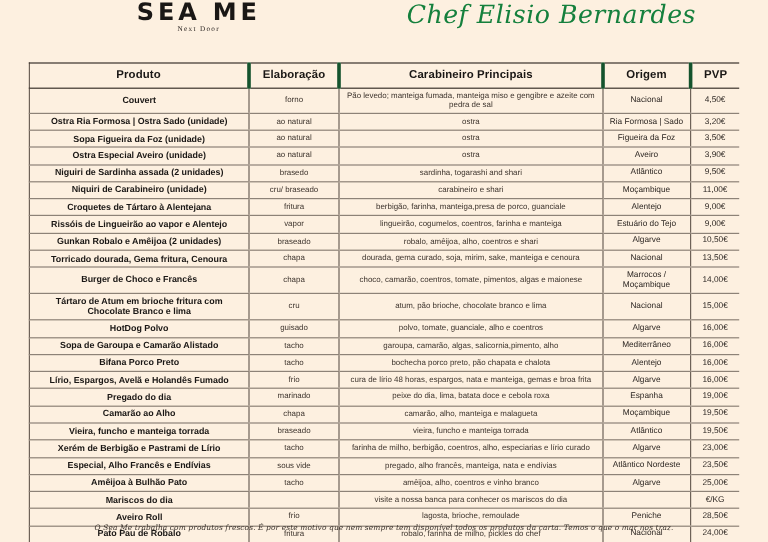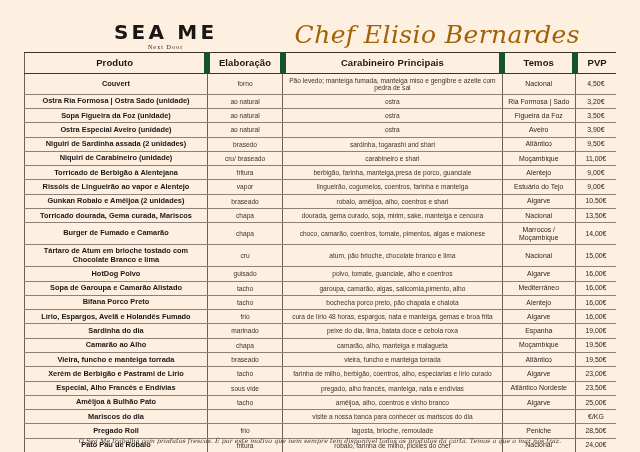--- a/index.html
+++ b/index.html
@@ -18,21 +18,21 @@
     position: relative;
     width: 640px;
     height: 452px;
     box-sizing: border-box;
     padding: 0 24px;
   }
 
   
   .masthead {
     display: flex;
-    align-items: flex-end;
+    align-items: flex-start;
     justify-content: space-between;
     height: 52px;
     padding: 0 36px 0 90px;
     box-sizing: border-box;
   }
   .brand {
     text-align: center;
     padding-bottom: 2px;
   }
   .brand-name {
@@ -46,41 +46,41 @@
   .brand-sub {
     font-family: "Liberation Serif", serif;
     font-size: 6px;
     letter-spacing: 1.1px;
     margin-top: 2px;
     color: #2a2421;
   }
   .chef {
     font-family: "DejaVu Serif", serif;
     font-style: italic;
-    font-size: 25px;
+    font-size: 21px;
     letter-spacing: 0.4px;
     padding-bottom: 3px;
-    color: #a16207;
+    color: #15803d;
     white-space: nowrap;
   }
 
   
   table.menu {
     width: 100%;
     border-collapse: collapse;
     table-layout: fixed;
     font-family: "Liberation Sans", sans-serif;
   }
   table.menu thead th {
     font-size: 9.5px;
     font-weight: 700;
     padding: 4px 2px 5px;
     border-top: 1.1px solid #3b332c;
     border-bottom: 1.1px solid #3b332c;
-    border-left: 6px solid #14532d;
+    border-left: 3px solid #14532d;
     text-align: center;
     letter-spacing: 0.1px;
     color: #1a1715;
   }
   table.menu thead th.c-prod { border-left: 1px solid #6e6258; }
   table.menu thead th:first-child { border-left: 1px solid #6e6258; }
 
   col.c-prod  { width: 180px; }
   col.c-elab  { width: 74px; }
   col.c-ingr  { width: 216px; }
@@ -161,21 +161,21 @@
         <col class="c-elab">
         <col class="c-ingr">
         <col class="c-orig">
         <col class="c-pvp">
       </colgroup>
       <thead>
         <tr>
           <th class="c-prod">Produto</th>
           <th>Elaboração</th>
           <th>Carabineiro Principais</th>
-          <th>Temos</th>
+          <th>Origem</th>
           <th>PVP</th>
         </tr>
       </thead>
       <tbody id="menu-body">
           <tr>
             <td class="prod">Couvert</td>
             <td class="elab">forno</td>
             <td class="ingr">Pão levedo; manteiga fumada, manteiga miso e gengibre e azeite com pedra de sal</td>
             <td class="orig">Nacional</td>
             <td class="pvp">4,50€</td>
@@ -209,56 +209,56 @@
             <td class="pvp">9,50€</td>
           </tr>
           <tr>
             <td class="prod">Niquiri de Carabineiro (unidade)</td>
             <td class="elab">cru/ braseado</td>
             <td class="ingr">carabineiro e shari</td>
             <td class="orig">Moçambique</td>
             <td class="pvp">11,00€</td>
           </tr>
           <tr>
-            <td class="prod">Torricado de Berbigão à Alentejana</td>
+            <td class="prod">Croquetes de Tártaro à Alentejana</td>
             <td class="elab">fritura</td>
             <td class="ingr">berbigão, farinha, manteiga,presa de porco, guanciale</td>
             <td class="orig">Alentejo</td>
             <td class="pvp">9,00€</td>
           </tr>
           <tr>
             <td class="prod">Rissóis de Lingueirão ao vapor e Alentejo</td>
             <td class="elab">vapor</td>
             <td class="ingr">lingueirão, cogumelos, coentros, farinha e manteiga</td>
             <td class="orig">Estuário do Tejo</td>
             <td class="pvp">9,00€</td>
           </tr>
           <tr>
             <td class="prod">Gunkan Robalo e Amêijoa (2 unidades)</td>
             <td class="elab">braseado</td>
             <td class="ingr">robalo, amêijoa, alho, coentros e shari</td>
             <td class="orig">Algarve</td>
             <td class="pvp">10,50€</td>
           </tr>
           <tr>
-            <td class="prod">Torricado dourada, Gema curada, Mariscos</td>
+            <td class="prod">Torricado dourada, Gema fritura, Cenoura</td>
             <td class="elab">chapa</td>
             <td class="ingr">dourada, gema curado, soja, mirim, sake, manteiga e cenoura</td>
             <td class="orig">Nacional</td>
             <td class="pvp">13,50€</td>
           </tr>
           <tr>
-            <td class="prod">Burger de Fumado e Camarão</td>
+            <td class="prod">Burger de Choco e Francês</td>
             <td class="elab">chapa</td>
             <td class="ingr">choco, camarão, coentros, tomate, pimentos, algas e maionese</td>
             <td class="orig">Marrocos / Moçambique</td>
             <td class="pvp">14,00€</td>
           </tr>
           <tr>
-            <td class="prod">Tártaro de Atum em brioche tostado com Chocolate Branco e lima</td>
+            <td class="prod">Tártaro de Atum em brioche fritura com Chocolate Branco e lima</td>
             <td class="elab">cru</td>
             <td class="ingr">atum, pão brioche, chocolate branco e lima</td>
             <td class="orig">Nacional</td>
             <td class="pvp">15,00€</td>
           </tr>
           <tr>
             <td class="prod">HotDog Polvo</td>
             <td class="elab">guisado</td>
             <td class="ingr">polvo, tomate, guanciale, alho e coentros</td>
             <td class="orig">Algarve</td>
@@ -279,21 +279,21 @@
             <td class="pvp">16,00€</td>
           </tr>
           <tr>
             <td class="prod">Lírio, Espargos, Avelã e Holandês Fumado</td>
             <td class="elab">frio</td>
             <td class="ingr">cura de lírio 48 horas, espargos, nata e manteiga, gemas e broa frita</td>
             <td class="orig">Algarve</td>
             <td class="pvp">16,00€</td>
           </tr>
           <tr>
-            <td class="prod">Sardinha do dia</td>
+            <td class="prod">Pregado do dia</td>
             <td class="elab">marinado</td>
             <td class="ingr">peixe do dia, lima, batata doce e cebola roxa</td>
             <td class="orig">Espanha</td>
             <td class="pvp">19,00€</td>
           </tr>
           <tr>
             <td class="prod">Camarão ao Alho</td>
             <td class="elab">chapa</td>
             <td class="ingr">camarão, alho, manteiga e malagueta</td>
             <td class="orig">Moçambique</td>
@@ -328,21 +328,21 @@
             <td class="pvp">25,00€</td>
           </tr>
           <tr>
             <td class="prod">Mariscos do dia</td>
             <td class="elab"></td>
             <td class="ingr">visite a nossa banca para conhecer os mariscos do dia</td>
             <td class="orig"></td>
             <td class="pvp">€/KG</td>
           </tr>
           <tr>
-            <td class="prod">Pregado Roll</td>
+            <td class="prod">Aveiro Roll</td>
             <td class="elab">frio</td>
             <td class="ingr">lagosta, brioche, remoulade</td>
             <td class="orig">Peniche</td>
             <td class="pvp">28,50€</td>
           </tr>
           <tr>
             <td class="prod">Pato Pau de Robalo</td>
             <td class="elab">fritura</td>
             <td class="ingr">robalo, farinha de milho, pickles do chef</td>
             <td class="orig">Nacional</td>

